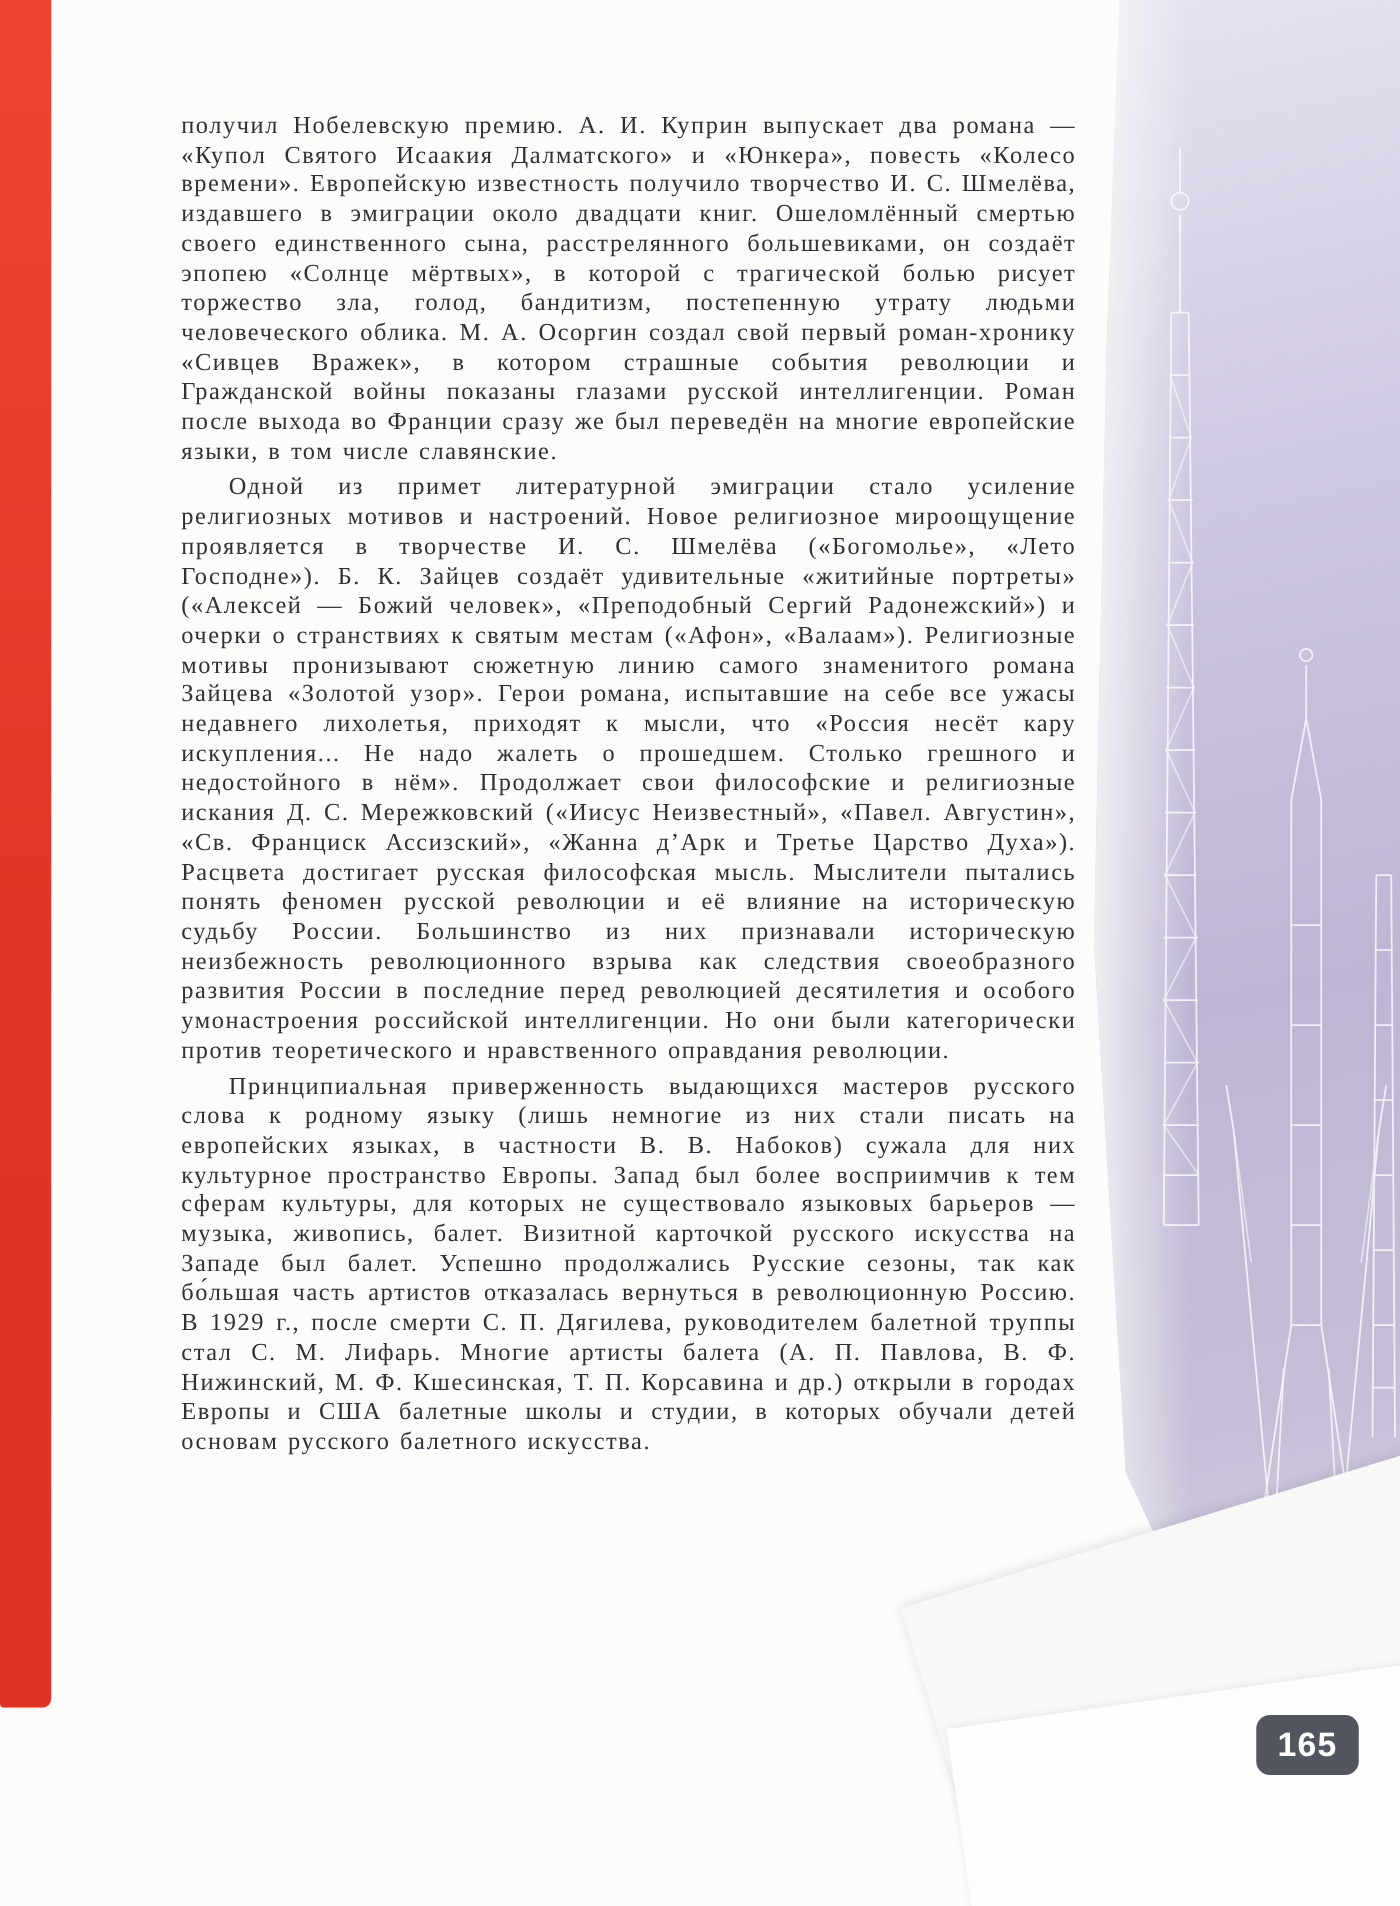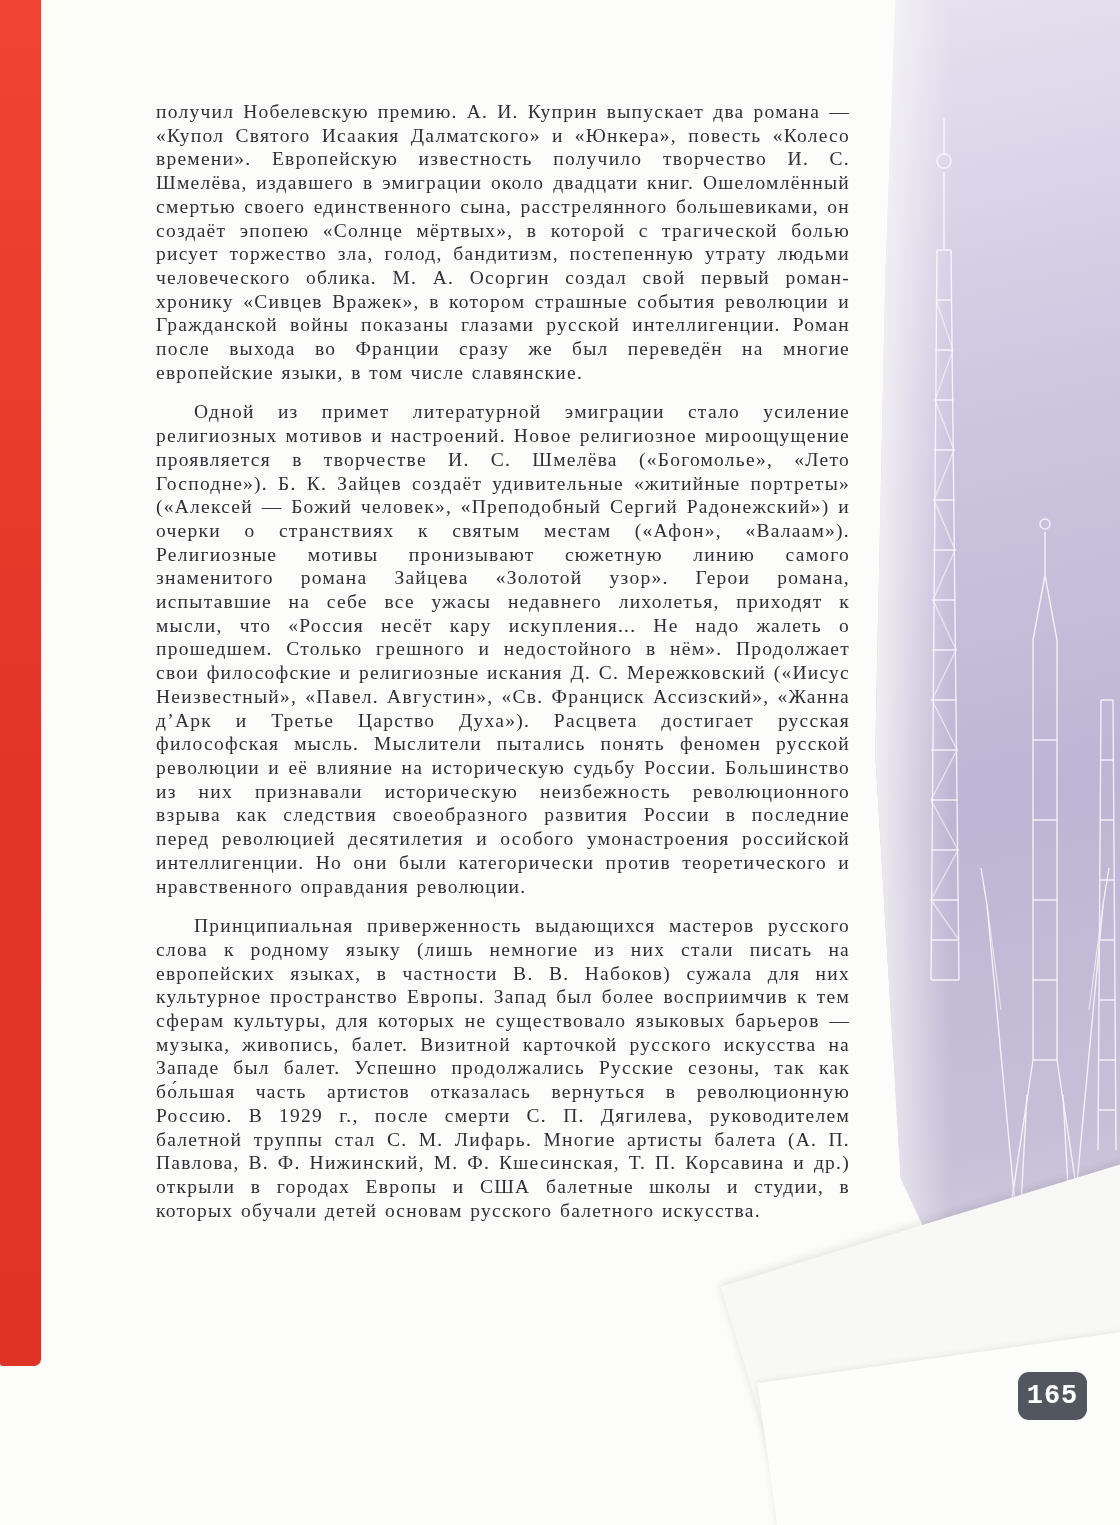--- a/index.html
+++ b/index.html
@@ -57,32 +57,32 @@
   .text-block {
     position:absolute; left:140px; top:84px; width:726px;
     color:#2f2f37;
     font-size:19.5px;
     line-height:23.7px;
     letter-spacing:1.25px;
     word-spacing:1.5px;
     text-align:justify;
     z-index:6;
   }
-  .text-block p { margin:16px; }
+  .text-block p { margin:5px; }
   .text-block p.indent { text-indent:38px; }
 
   
   .page-num {
     position:absolute; right:33px; top:1372px;
-    width:69px; height:48px;
+    width:82px; height:48px;
     background:#52565f;
     border-radius:11px;
     display:flex; align-items:center; justify-content:center;
     color:#ffffff;
-    font-family:Liberation Mono, monospace;
+    font-family:Liberation Sans, sans-serif;
     font-weight:bold; font-size:27px; letter-spacing:1px;
     z-index:7;
   }
 </style>
 </head>
 <body>
 
 <div>
 
   <div class="artwork">

